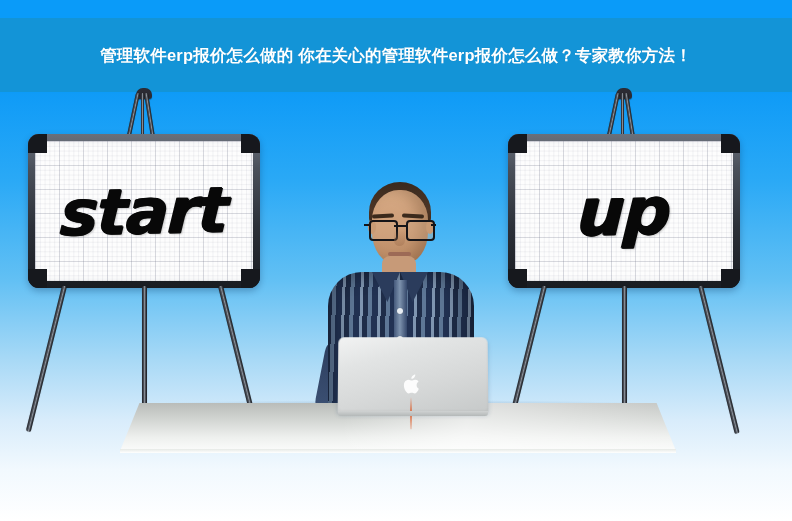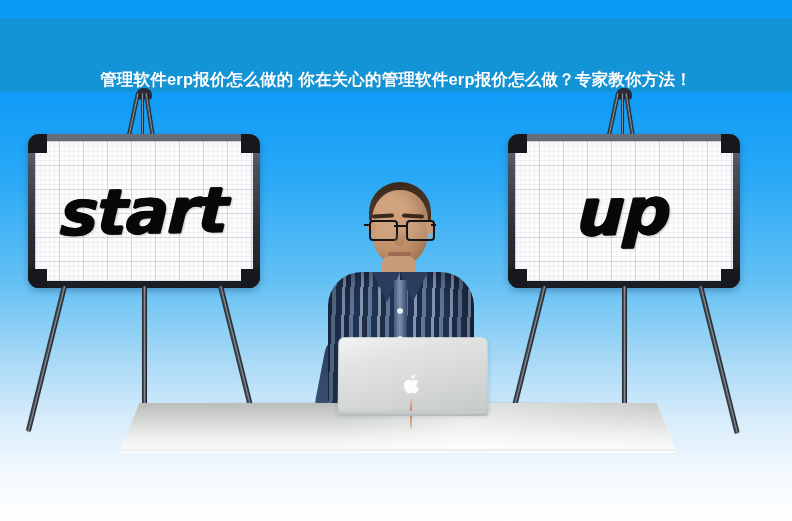--- a/index.html
+++ b/index.html
@@ -19,21 +19,21 @@
       #62c0f4 280px, #a8d9f6 360px,
       #d8ecfb 420px, #f2f9fe 470px, #ffffff 521px);
   }
   .topstrip{
     position:absolute;left:0;top:0;width:792px;height:18px;
     background:#0a9bf9;
   }
   .headerband{
     position:absolute;left:0;top:18px;width:792px;height:74px;
     background:#1394d7;
-    display:flex;align-items:flex-end;justify-content:center;
+    display:flex;align-items:center;justify-content:center;
   }
   .headerband .htxt{
     width:752px;text-align:center;color:#ffffff;
     font-size:16.5px;font-weight:bold;line-height:26px;
     letter-spacing:.2px;
     text-shadow:0 0 1px rgba(0,0,0,.12);
   }
 
   
   .easel{position:absolute;}

